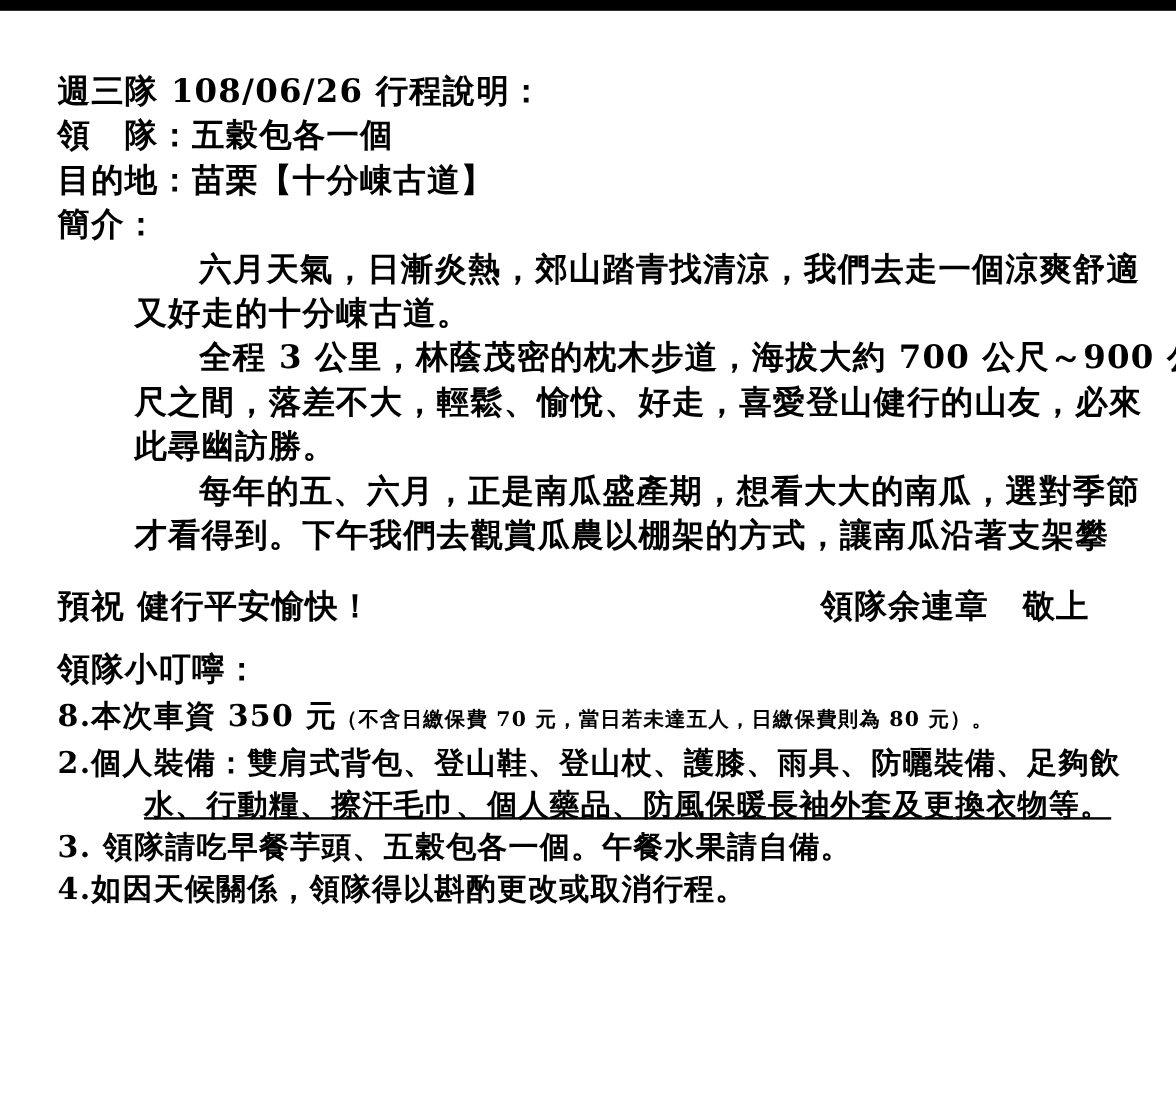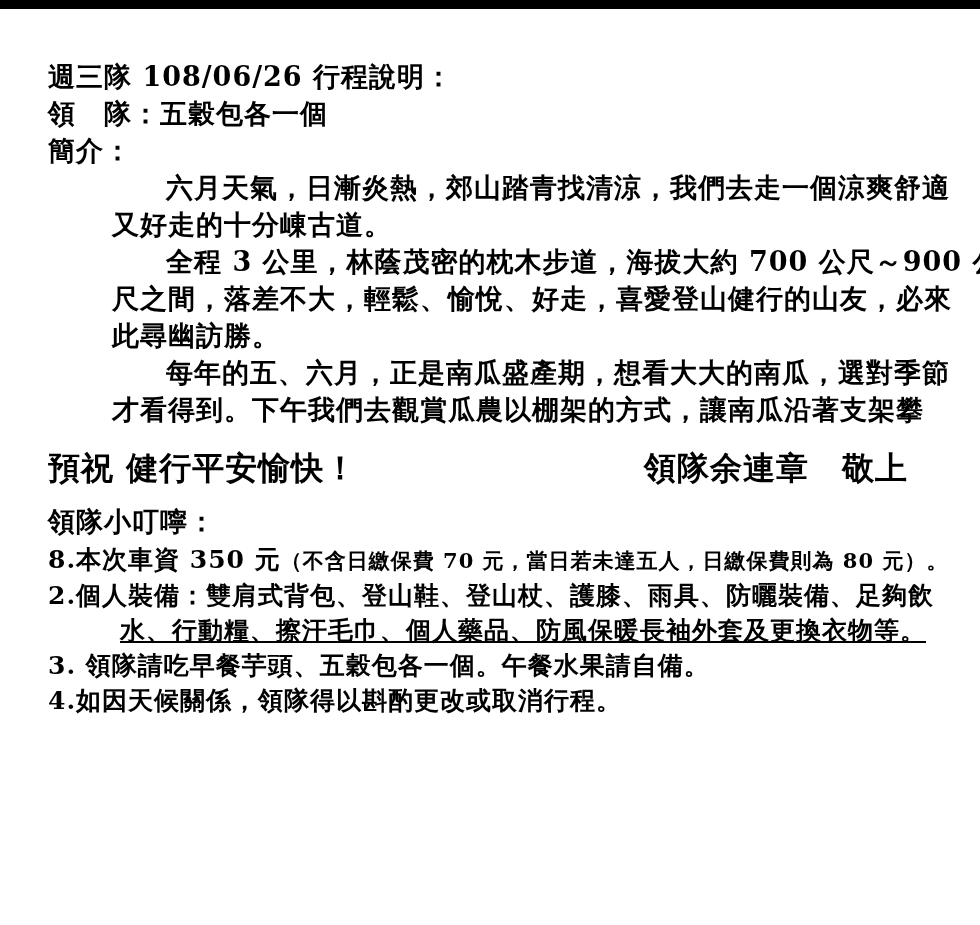--- a/index.html
+++ b/index.html
@@ -40,56 +40,57 @@
     letter-spacing: 1px;
   }
   .pline.first {
     text-indent: 54px;
   }
   .signoff {
     margin-top: 22px;
     display: flex;
     justify-content: space-between;
     padding-right: 72px;
-    font-size: 32px;
+    font-size: 27px;
     line-height: 37px;
     letter-spacing: 1px;
   }
   .notes-heading {
     margin-top: 16px;
     font-size: 27px;
     line-height: 37px;
     letter-spacing: 1px;
   }
   .notes {
     margin-top: 2px;
   }
   .nline {
     font-size: 25px;
     line-height: 35px;
     white-space: nowrap;
     letter-spacing: 1px;
   }
   .nline .small {
-    font-size: 21px;
+    font-size: 17px;
   }
   .nline.cont {
     margin-left: 72px;
     text-decoration: underline;
   }
 </style>
 </head>
 <body>
 
 <div class="top-bar"></div>
 
 <div class="doc">
 
   <div class="hline">週三隊 108/06/26 行程說明：</div>
   <div class="hline">領　隊：五穀包各一個</div>
+  <div class="hline">目的地：苗栗【十分崠古道】</div>
   <div class="hline">簡介：</div>
 
   <div class="para">
     <div class="pline first">六月天氣，日漸炎熱，郊山踏青找清涼，我們去走一個涼爽舒適</div>
     <div class="pline">又好走的十分崠古道。</div>
   </div>
 
   <div class="para">
     <div class="pline first">全程 3 公里，林蔭茂密的枕木步道，海拔大約 700 公尺～900 公</div>
     <div class="pline">尺之間，落差不大，輕鬆、愉悅、好走，喜愛登山健行的山友，必來</div>

